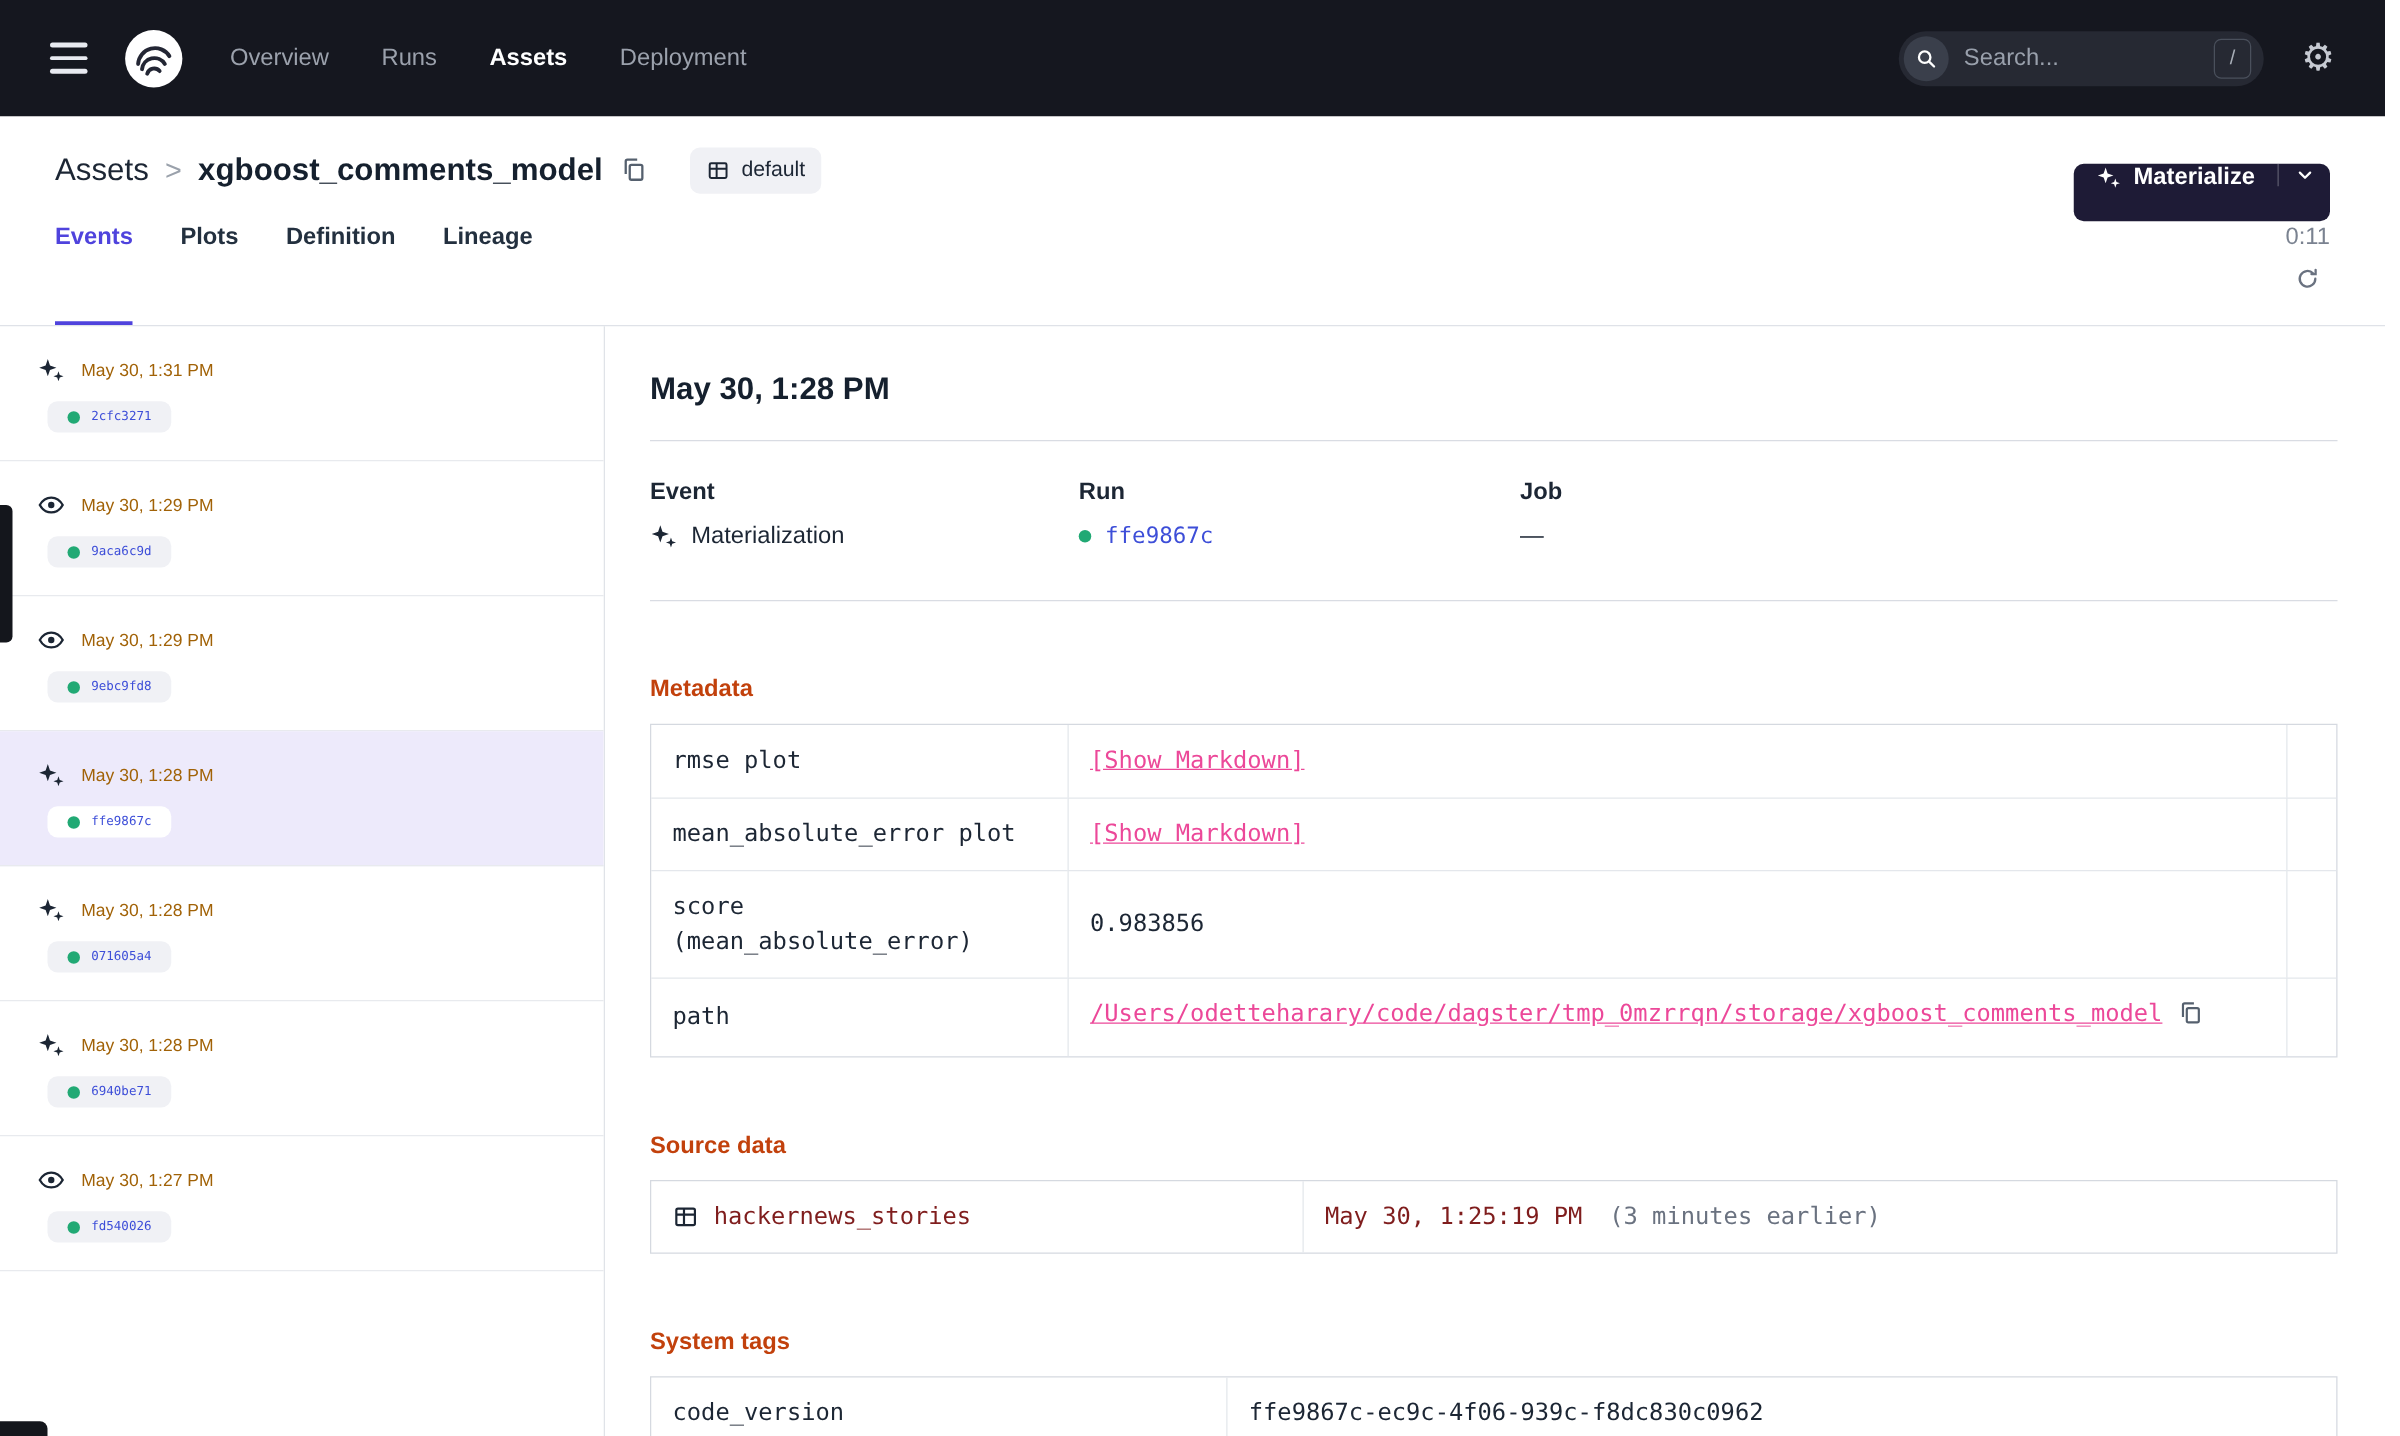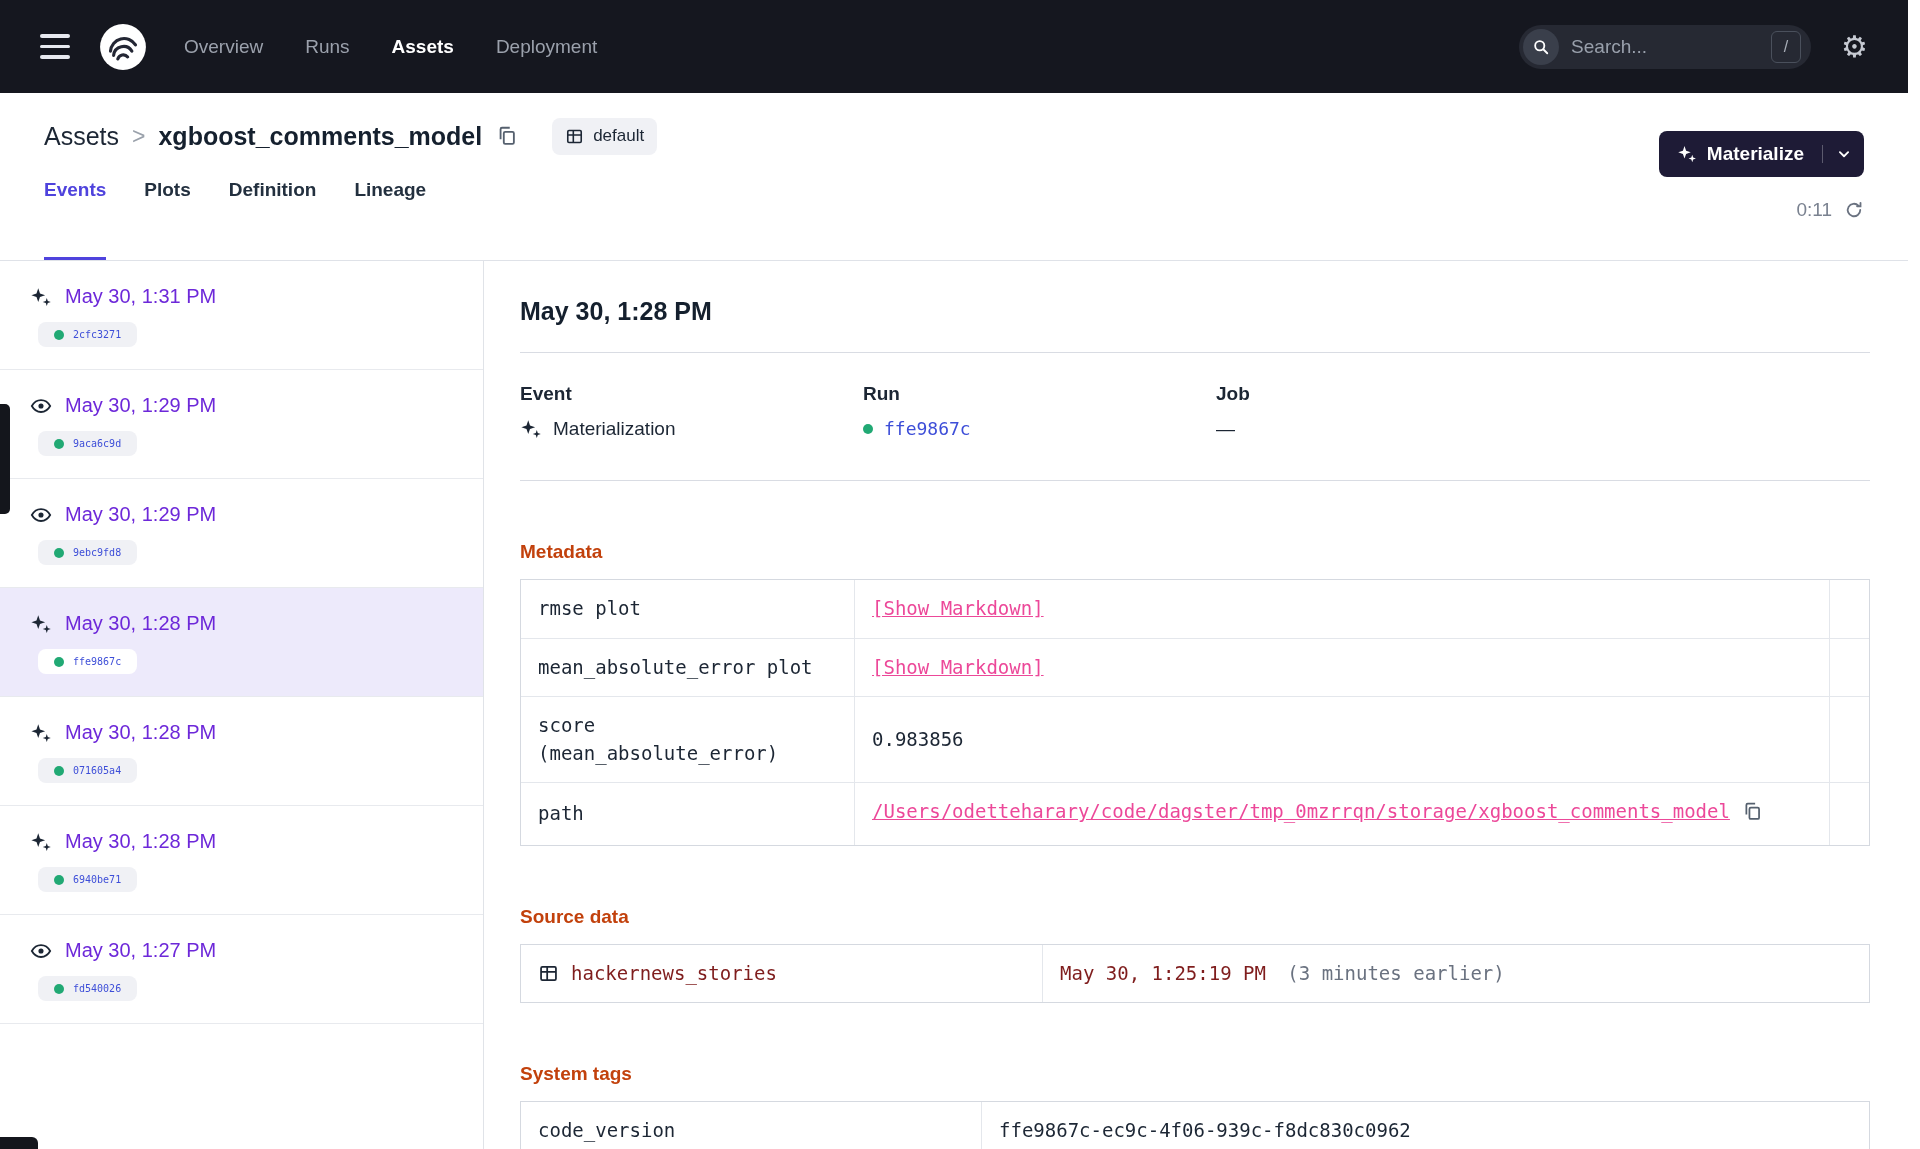--- a/index.html
+++ b/index.html
@@ -30,40 +30,40 @@
   .crumb-root { font-size:25px; color:#1C2634; cursor:pointer; }
   .crumb-sep { font-size:23px; color:#9AA1AB; }
   .crumb-title { font-size:25px; font-weight:700; color:#15202E; }
   .copy-btn { margin-left:14px; color:#55606E; cursor:pointer; display:flex; }
   .copy-btn svg { width:22px; height:22px; }
   .tags { display:flex; gap:26px; margin-left:34px; }
   .tagpill { height:37px; background:#F0F1F5; border-radius:8px; display:flex; align-items:center; gap:9px; padding:0 13px; font-size:17px; color:#1C2634; cursor:pointer; }
   .tagpill svg.grid { width:19px; height:19px; color:#1C2634; }
   .tagpill .reload { color:#5A6472; display:flex; margin-left:3px; }
   .tagpill .reload svg { width:17px; height:17px; }
-  .materialize { margin-left:auto; height:46px; background:#1E1B36; border-radius:8px; display:flex; align-items:center; color:#fff; overflow:hidden;margin-top:36px; }
+  .materialize { margin-left:auto; height:46px; background:#1E1B36; border-radius:8px; display:flex; align-items:flex-start; color:#fff; overflow:hidden;margin-top:36px; }
   .mat-main { display:flex; align-items:center; gap:10px; padding:0 18px; font-size:19px; font-weight:600; cursor:pointer; }
   .mat-main svg { width:20px; height:20px; fill:#fff; }
   .mat-caret { width:42px; border-left:1px solid rgba(255,255,255,.28); display:flex; align-items:center; justify-content:center; cursor:pointer; }
   .mat-caret svg { width:18px; height:18px; color:#fff; }
 
   
   .tabs-row { flex:0 0 82px; display:flex; padding:0 44px; border-bottom:1px solid #DFE2E8; }
   .tabs { display:flex; gap:38px; }
   .tab { font-size:19px; font-weight:600; color:#23303F; padding-bottom:18px; border-bottom:3px solid transparent; cursor:pointer; }
   .tab.active { color:#4F43DD; border-bottom-color:#4F43DD; }
-  .tabs-right { margin-left:auto; display:flex; align-items:center; gap:12px; padding-bottom:20px; color:#7A8290; font-size:19px; }
+  .tabs-right { margin-left:auto; display:flex; align-items:center; gap:12px; padding-bottom:20px; color:#7A8290; font-size:19px;flex-direction:column; }
   .tabs-right svg { width:20px; height:20px; color:#6A7280; cursor:pointer; }
 
   
   .content { flex:1; display:flex; min-height:0; }
   .sidebar { width:484px; flex:0 0 484px; border-right:1px solid #E0E3E8; overflow:hidden; }
   .event-item { padding:24px 26px 22px 30px; border-bottom:1px solid #E8EAEE; cursor:pointer; }
   .event-item.selected { background:#EDEAFB; }
-  .event-time { display:flex; align-items:center; gap:13px; font-size:20px; font-weight:500; color:#6d28d9; }
+  .event-time { display:flex; align-items:center; gap:13px; font-size:14px; font-weight:500; color:#a16207; }
   .event-time svg { width:22px; height:22px; color:#1C2634; flex:0 0 auto; }
   .run-pill { display:inline-flex; align-items:center; gap:9px; background:#F0F1F5; border-radius:8px; padding:7px 16px; margin:14px 0 0 8px;
     font-family:"DejaVu Sans Mono","Liberation Mono",monospace; font-size:10px; color:#3D4ED8; cursor:pointer; }
   .event-item.selected .run-pill { background:#FFFFFF; }
   .dot { width:10px; height:10px; border-radius:50%; background:#21A974; flex:0 0 auto; }
 
   .detail { flex:1; min-width:0; overflow:hidden; padding:36px 38px 0 36px; }
   .detail-title { font-size:25px; font-weight:700; color:#15202E; }
   .hr { border:none; border-top:1px solid #D9DCE3; margin-top:26px; }
   .erj { display:flex; margin-top:30px; }

